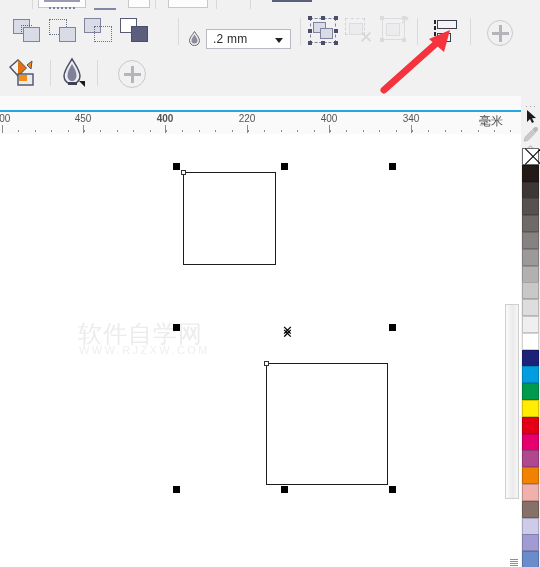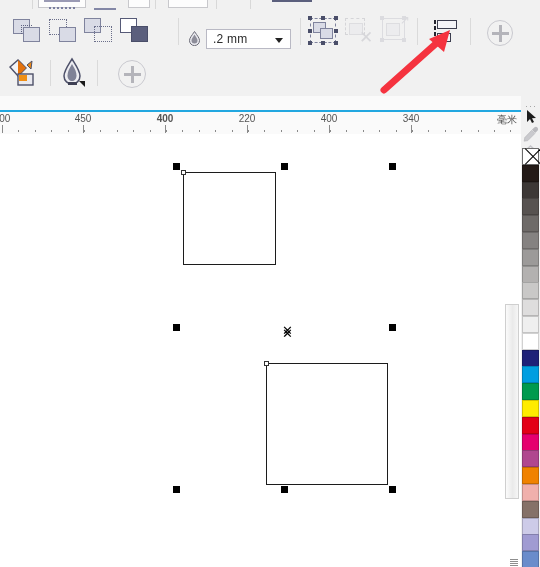--- a/index.html
+++ b/index.html
@@ -40,21 +40,21 @@
   
   .plusbtn{position:absolute;border-radius:50%;border:1px solid #c9c9cf;box-sizing:border-box;}
   .plusbtn:before,.plusbtn:after{content:"";position:absolute;background:#b4b4ba;}
 
   
   .ruler-top{position:absolute;left:0;top:96px;width:521px;height:14px;background:#fafafa;}
   .blueline{position:absolute;left:0;top:110px;width:521px;height:2px;background:#22a7e0;}
   .ruler{position:absolute;left:0;top:112px;width:521px;height:22px;background:#fafafa;border-bottom:1px solid #c8c8c8;overflow:hidden;}
   .rnum{position:absolute;top:1px;font-size:10px;color:#555;transform:translateX(-50%);white-space:nowrap;}
   .rtick{position:absolute;background:#8a8a8a;}
-  .runit{position:absolute;right:4px;top:1px;font-size:10px;color:#4a4a4a;}
+  .runit{position:absolute;right:18px;top:1px;font-size:12px;color:#4a4a4a;}
 
   
   .canvas{position:absolute;left:0;top:134px;width:503px;height:433px;background:#ffffff;}
   .rect{position:absolute;border:1px solid #1c1c1c;background:#fff;box-sizing:border-box;}
   .handle{position:absolute;width:7px;height:7px;background:#000;}
   .nodeh{position:absolute;width:5px;height:5px;background:#fff;border:1px solid #333;box-sizing:border-box;}
   .centerx{position:absolute;font-size:13px;line-height:13px;color:#000;font-weight:bold;font-family:"DejaVu Sans",sans-serif;}
 
   
   .wm{position:absolute;left:78px;top:184px;width:150px;height:40px;pointer-events:none;}
@@ -264,20 +264,24 @@
       <span class="rtick" style="left: 428px; top: 18px; width: 1px; height: 2px;"></span>
       <span class="rtick" style="left: 445px; top: 18px; width: 1px; height: 2px;"></span>
       <span class="rtick" style="left: 461px; top: 18px; width: 1px; height: 2px;"></span>
       <span class="rtick" style="left: 478px; top: 18px; width: 1px; height: 2px;"></span>
       <span class="rtick" style="left: 494px; top: 18px; width: 1px; height: 2px;"></span>
       <span class="rtick" style="left: 510px; top: 18px; width: 1px; height: 2px;"></span>
     </div>
 
   <div class="canvas" id="canvas">
 
+    <div class="wm">
+      <span class="cn">软件自学网</span>
+      <span class="en">WWW.RJZXW.COM</span>
+    </div>
   <div class="rect" style="left: 183px; top: 38px; width: 93px; height: 93px; border-color: rgb(28, 28, 28); background: rgb(255, 255, 255);"></div>
       <div class="nodeh" style="left: 181px; top: 36px;"></div>
       <div class="rect" style="left: 266px; top: 229px; width: 122px; height: 122px; border-color: rgb(28, 28, 28); background: rgb(255, 255, 255);"></div>
       <div class="nodeh" style="left: 264px; top: 227px;"></div>
       <div class="handle" style="left: 173px; top: 29px;"></div>
       <div class="handle" style="left: 281px; top: 29px;"></div>
       <div class="handle" style="left: 389px; top: 29px;"></div>
       <div class="handle" style="left: 173px; top: 190px;"></div>
       <div class="handle" style="left: 389px; top: 190px;"></div>
       <div class="handle" style="left: 173px; top: 352px;"></div>

